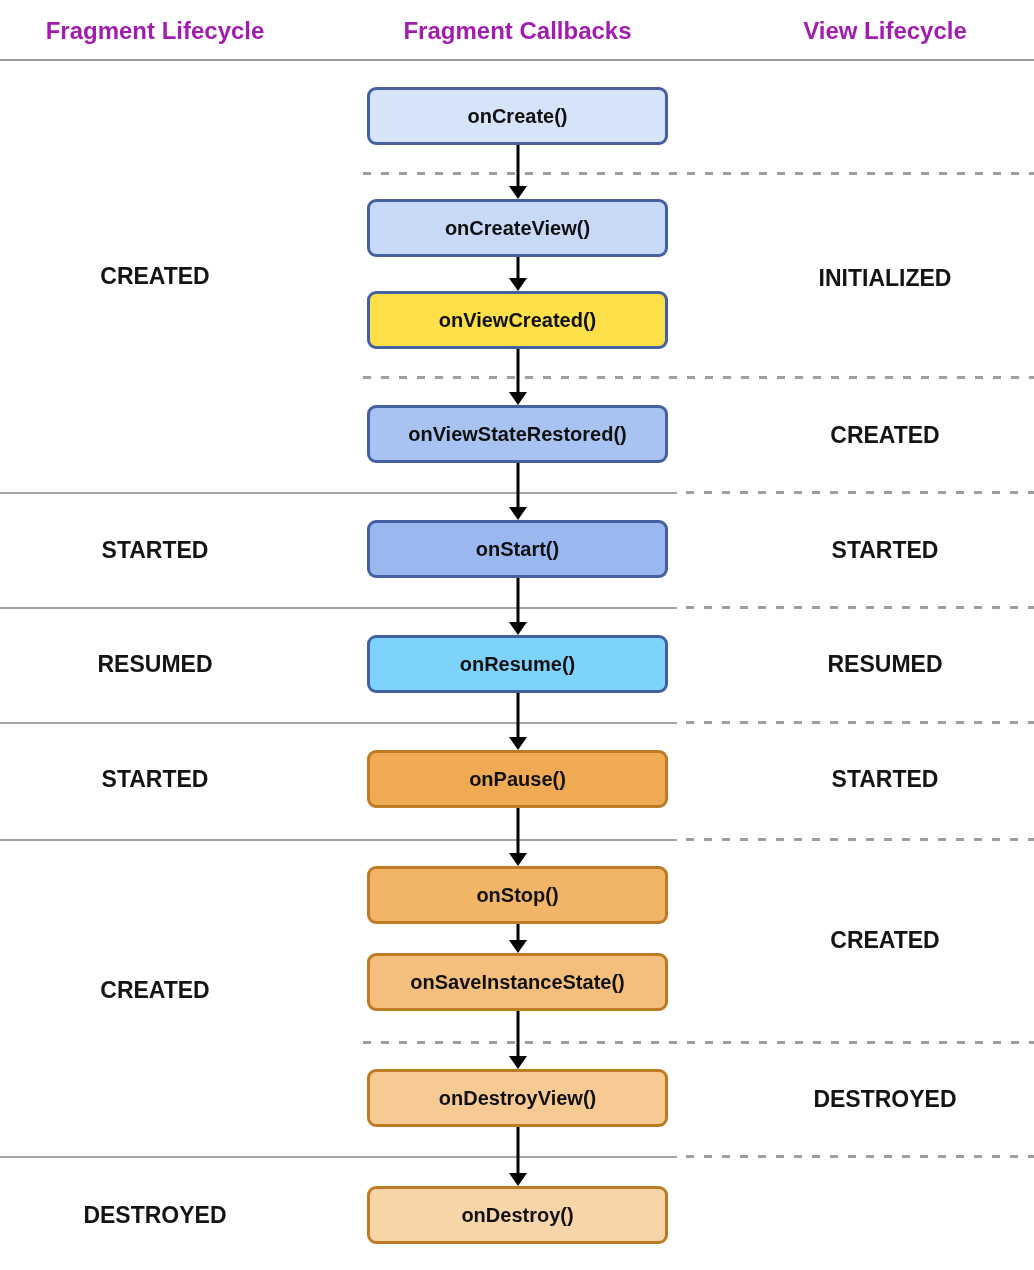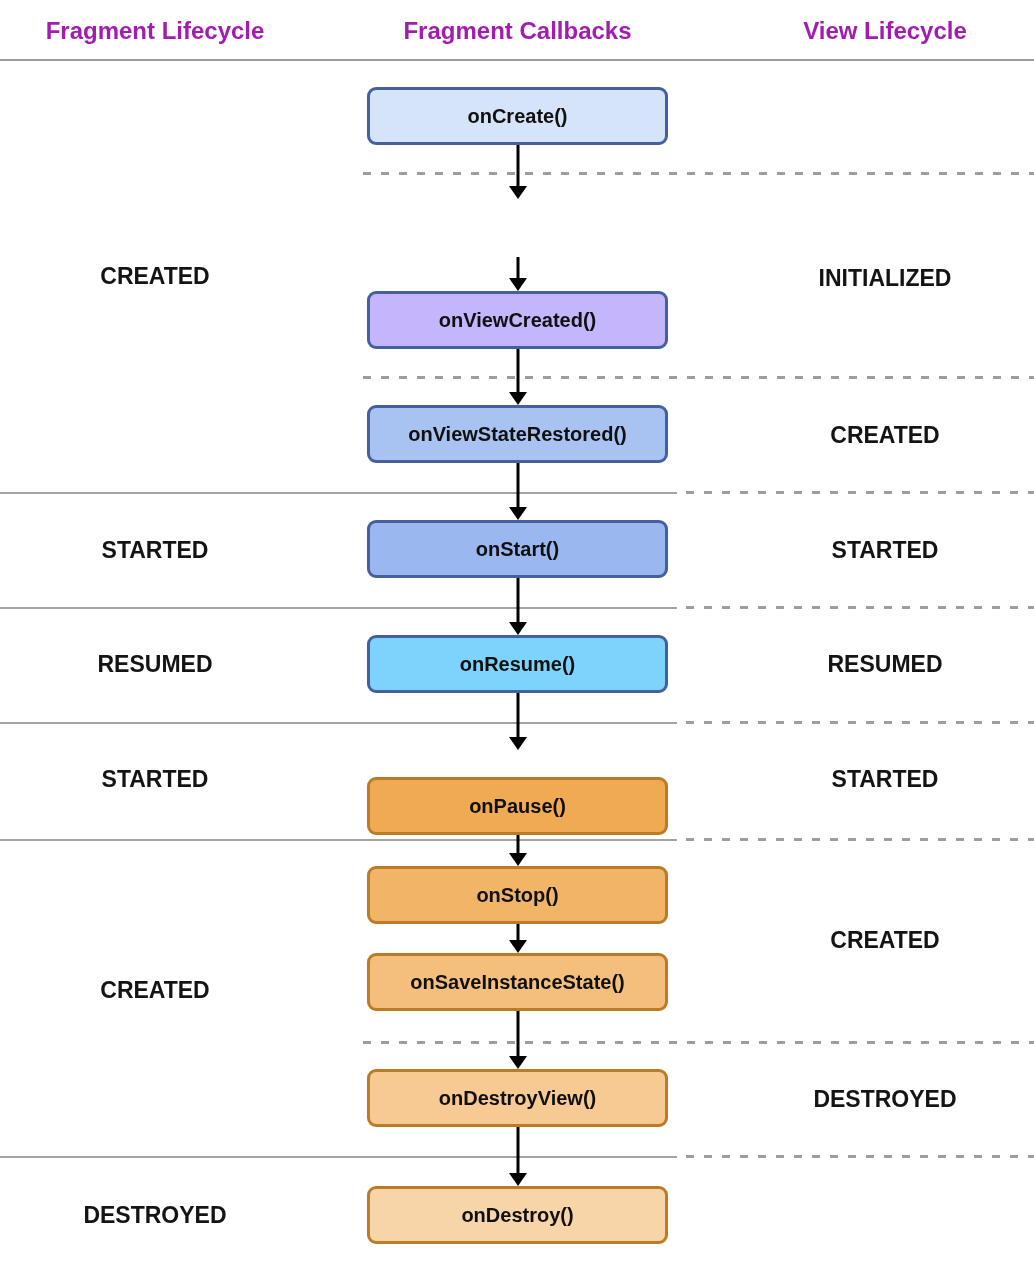--- a/index.html
+++ b/index.html
@@ -12,21 +12,21 @@
   .ct-left{left:0;width:310px;}
   .ct-mid{left:367px;width:301px;}
   .ct-right{left:735px;width:300px;}
   .header-rule{position:absolute;top:59px;left:0;width:1034px;height:2px;background:#9c9c9c;}
 
   
   .cb{position:absolute;left:367px;width:301px;height:58px;border:3px solid;border-radius:9px;
       box-sizing:border-box;display:flex;align-items:center;justify-content:center;
       font-size:20px;font-weight:700;color:#101010;}
   .cb0{top:87px;}  .cb1{top:199px;} .cb2{top:291px;} .cb3{top:405px;}
-  .cb4{top:520px;} .cb5{top:635px;} .cb6{top:777px;} .cb7{top:866px;}
+  .cb4{top:520px;} .cb5{top:635px;} .cb6{top:750px;} .cb7{top:866px;}
   .cb8{top:953px;} .cb9{top:1069px;} .cb10{top:1186px;}
 
   
   .state{position:absolute;height:28px;line-height:28px;font-size:23px;font-weight:700;
          text-align:center;color:#141414;}
   .ls{left:0;width:310px;}
   .rs{left:735px;width:300px;}
   .fs0{top:262px;} .fs1{top:536px;} .fs2{top:650px;} .fs3{top:765px;}
   .fs4{top:976px;} .fs5{top:1201px;}
   .vs0{top:264px;} .vs1{top:421px;} .vs2{top:536px;} .vs3{top:650px;}
@@ -126,21 +126,22 @@
   <div class="arrow a8">
       <div class="shaft"></div>
       <div class="head"></div>
     </div>
   <div class="arrow a9">
       <div class="shaft"></div>
       <div class="head"></div>
     </div>
 
   <div class="cb cb0" style="background: rgb(214, 228, 250); border-color: rgb(68, 96, 159);">onCreate()</div>
-  <div class="cb cb2" style="background: #c4b5fd; border-color: rgb(68, 96, 159);">onViewCreated()</div>
+  <div class="cb cb1" style="background: rgb(199, 217, 247); border-color: rgb(68, 96, 159);">onCreateView()</div>
+  <div class="cb cb2" style="background: #fde047; border-color: rgb(68, 96, 159);">onViewCreated()</div>
   <div class="cb cb3" style="background: rgb(168, 194, 241); border-color: rgb(68, 96, 159);">onViewStateRestored()</div>
   <div class="cb cb4" style="background: rgb(154, 184, 239); border-color: rgb(68, 96, 159);">onStart()</div>
   <div class="cb cb5" style="background: #7dd3fc; border-color: rgb(68, 96, 159);">onResume()</div>
   <div class="cb cb6" style="background: rgb(240, 170, 84); border-color: rgb(188, 123, 36);">onPause()</div>
   <div class="cb cb7" style="background: rgb(242, 180, 102); border-color: rgb(188, 123, 36); text-align: center;">onStop()</div>
   <div class="cb cb8" style="background: rgb(244, 191, 125); border-color: rgb(188, 123, 36);">onSaveInstanceState()</div>
   <div class="cb cb9" style="background: rgb(246, 202, 146); border-color: rgb(188, 123, 36);">onDestroyView()</div>
   <div class="cb cb10" style="background: rgb(248, 213, 168); border-color: rgb(188, 123, 36);">onDestroy()</div>
 
   <div class="state ls fs0">CREATED</div>

